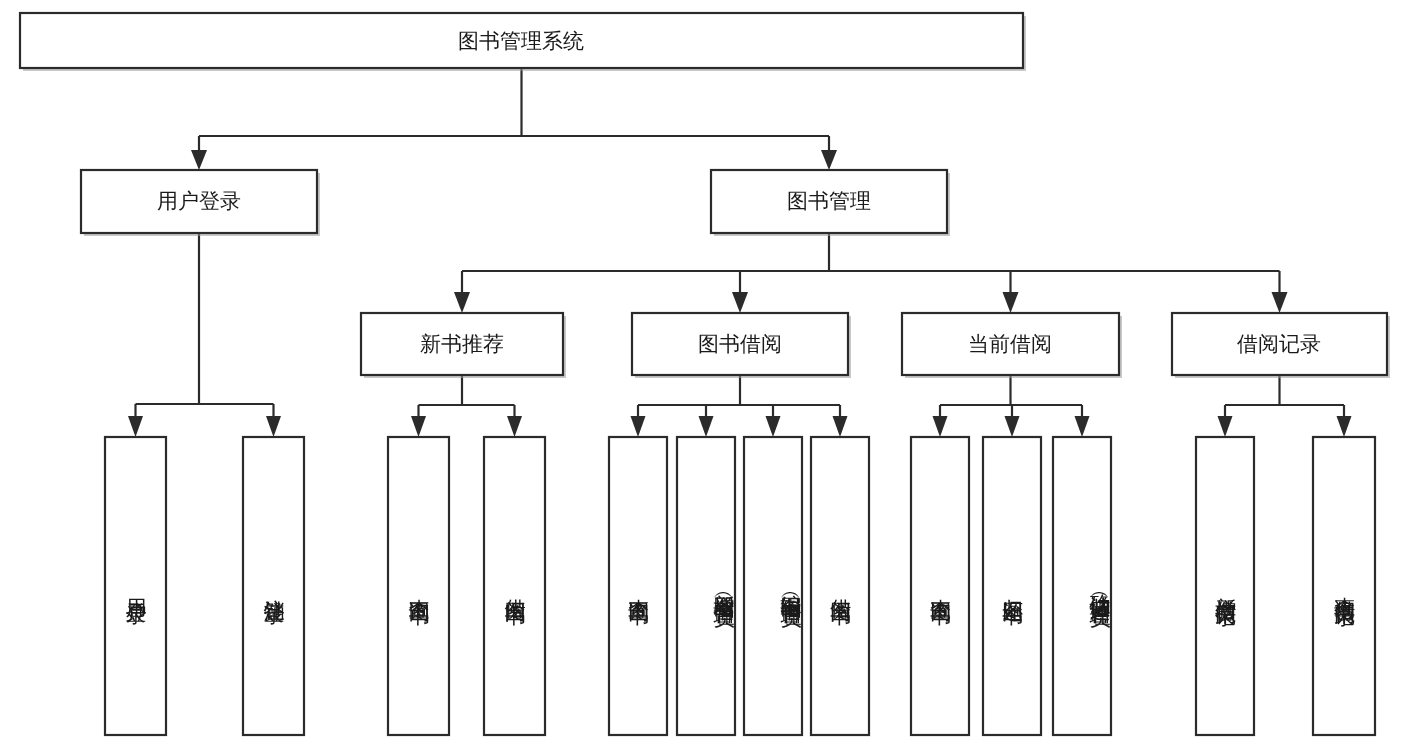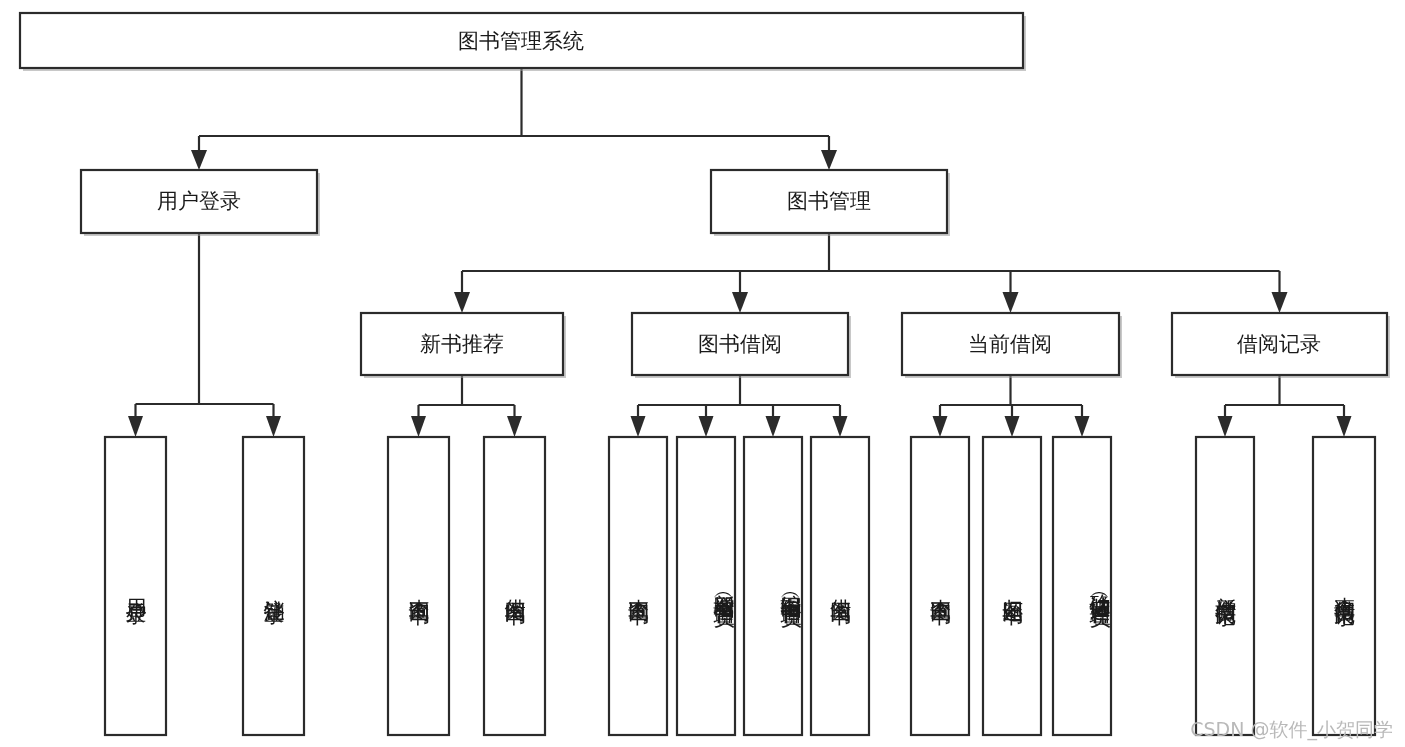--- a/index.html
+++ b/index.html
@@ -263,14 +263,13 @@
   <div class="leaf-label-wrap" style="left:609px; top:437px; width:58px; height:298px;">查询图书</div>
   <div class="leaf-label-wrap" style="left:677px; top:437px; width:58px; height:298px; align-items:flex-start;">新增图书（管理员）</div>
   <div class="leaf-label-wrap" style="left:744px; top:437px; width:58px; height:298px; align-items:flex-start;">编辑图书（管理员）</div>
   <div class="leaf-label-wrap" style="left:811px; top:437px; width:58px; height:298px;">借阅图书</div>
   <div class="leaf-label-wrap" style="left:911px; top:437px; width:58px; height:298px;">查询图书</div>
   <div class="leaf-label-wrap" style="left:983px; top:437px; width:58px; height:298px;">归还图书</div>
   <div class="leaf-label-wrap" style="left:1053px; top:437px; width:58px; height:298px; align-items:flex-start;">确认归还（管理员）</div>
   <div class="leaf-label-wrap" style="left:1196px; top:437px; width:58px; height:298px;">新增借阅记录</div>
   <div class="leaf-label-wrap" style="left:1313px; top:437px; width:62px; height:298px;">查询借阅记录</div>
 
-  <div class="watermark">CSDN @软件_小贺同学</div>
 </div>
 
 </body></html>

